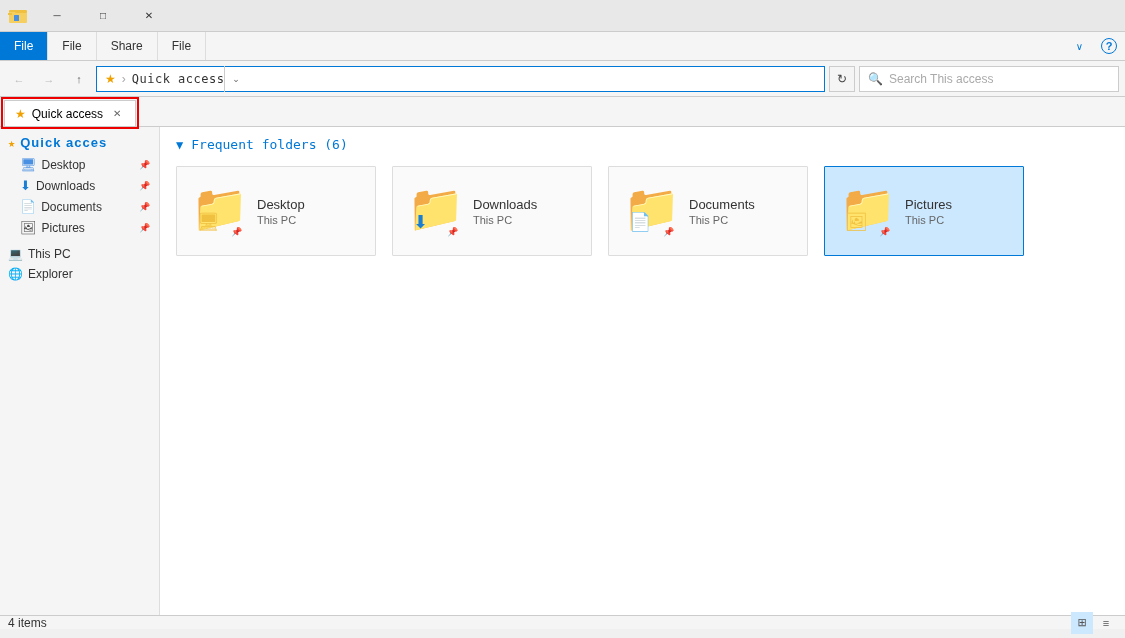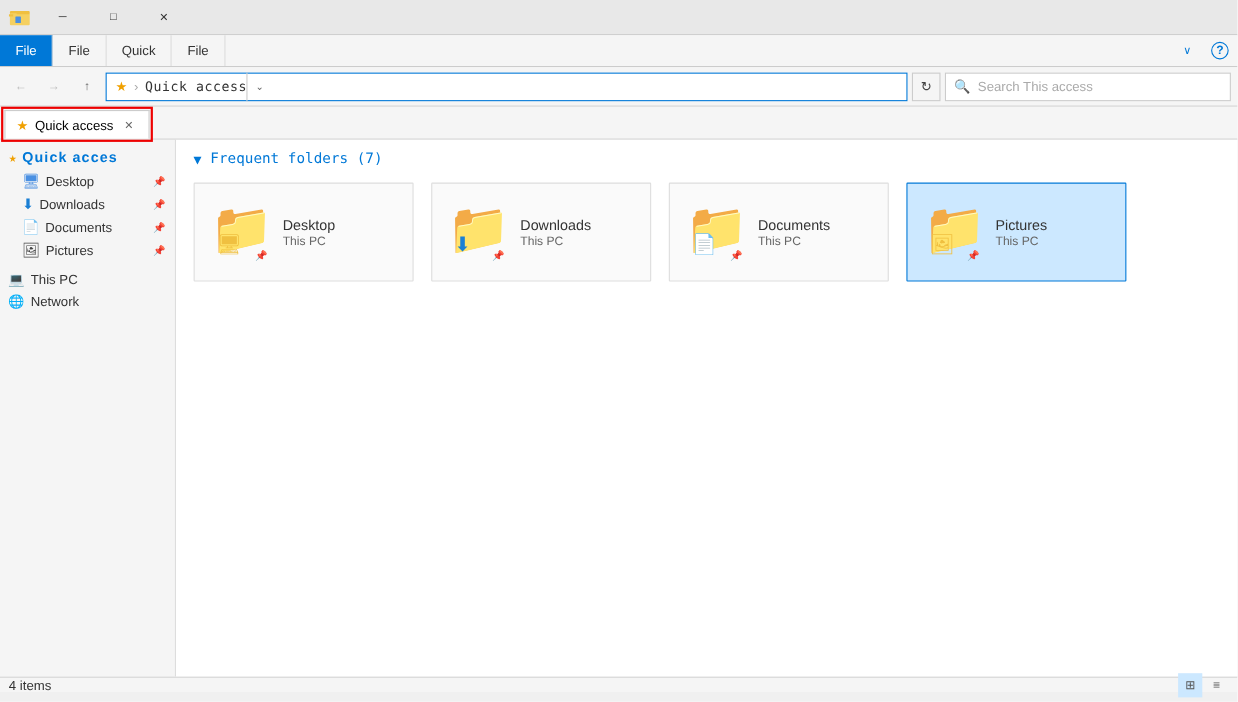--- a/index.html
+++ b/index.html
@@ -285,21 +285,21 @@
     <button class="win-btn">─</button>
     <button class="win-btn">□</button>
     <button class="win-btn close">✕</button>
   </div>
 </div>
 
 <div class="ribbon">
   <div class="ribbon-tabs">
     <div class="ribbon-tab active">File</div>
     <div class="ribbon-tab">File</div>
-    <div class="ribbon-tab">Quick</div>
+    <div class="ribbon-tab">Share</div>
     <div class="ribbon-tab">File</div>
     <div class="ribbon-expand">
       <span>∨</span>
     </div>
     <div style="display:flex;align-items:center;padding:0 8px;margin-left:0;cursor:pointer;color:#0078d7;">
       <span style="width:16px;height:16px;border:1.5px solid #0078d7;border-radius:50%;display:flex;align-items:center;justify-content:center;font-size:11px;font-weight:bold;color:#0078d7;">?</span>
     </div>
   </div>
 </div>
 
@@ -357,28 +357,28 @@
       <span class="pin-icon">📌</span>
     </div>
 
     <div class="sidebar-item" style="padding-left:8px;margin-top:6px;">
       <span style="font-size:12px;color:#4a90e2;">💻</span>
       <span>This PC</span>
     </div>
 
     <div class="sidebar-item" style="padding-left:8px;">
       <span style="font-size:12px;color:#4a90e2;">🌐</span>
-      <span>Network</span>
+      <span>Explorer</span>
     </div>
   </div>
 
   <div class="content-area">
     <div class="section-header">
       <span class="section-arrow">▼</span>
-      <span>Frequent folders (7)</span>
+      <span>Frequent folders (6)</span>
     </div>
 
     <div class="folder-grid">
 
       <div class="folder-card">
         <div class="folder-icon-container">
           <div style="font-size:46px;color:#f0c040;line-height:1;position:relative;">
             📁
             <span style="position:absolute;bottom:0;left:6px;font-size:18px;">🖥</span>
           </div>

